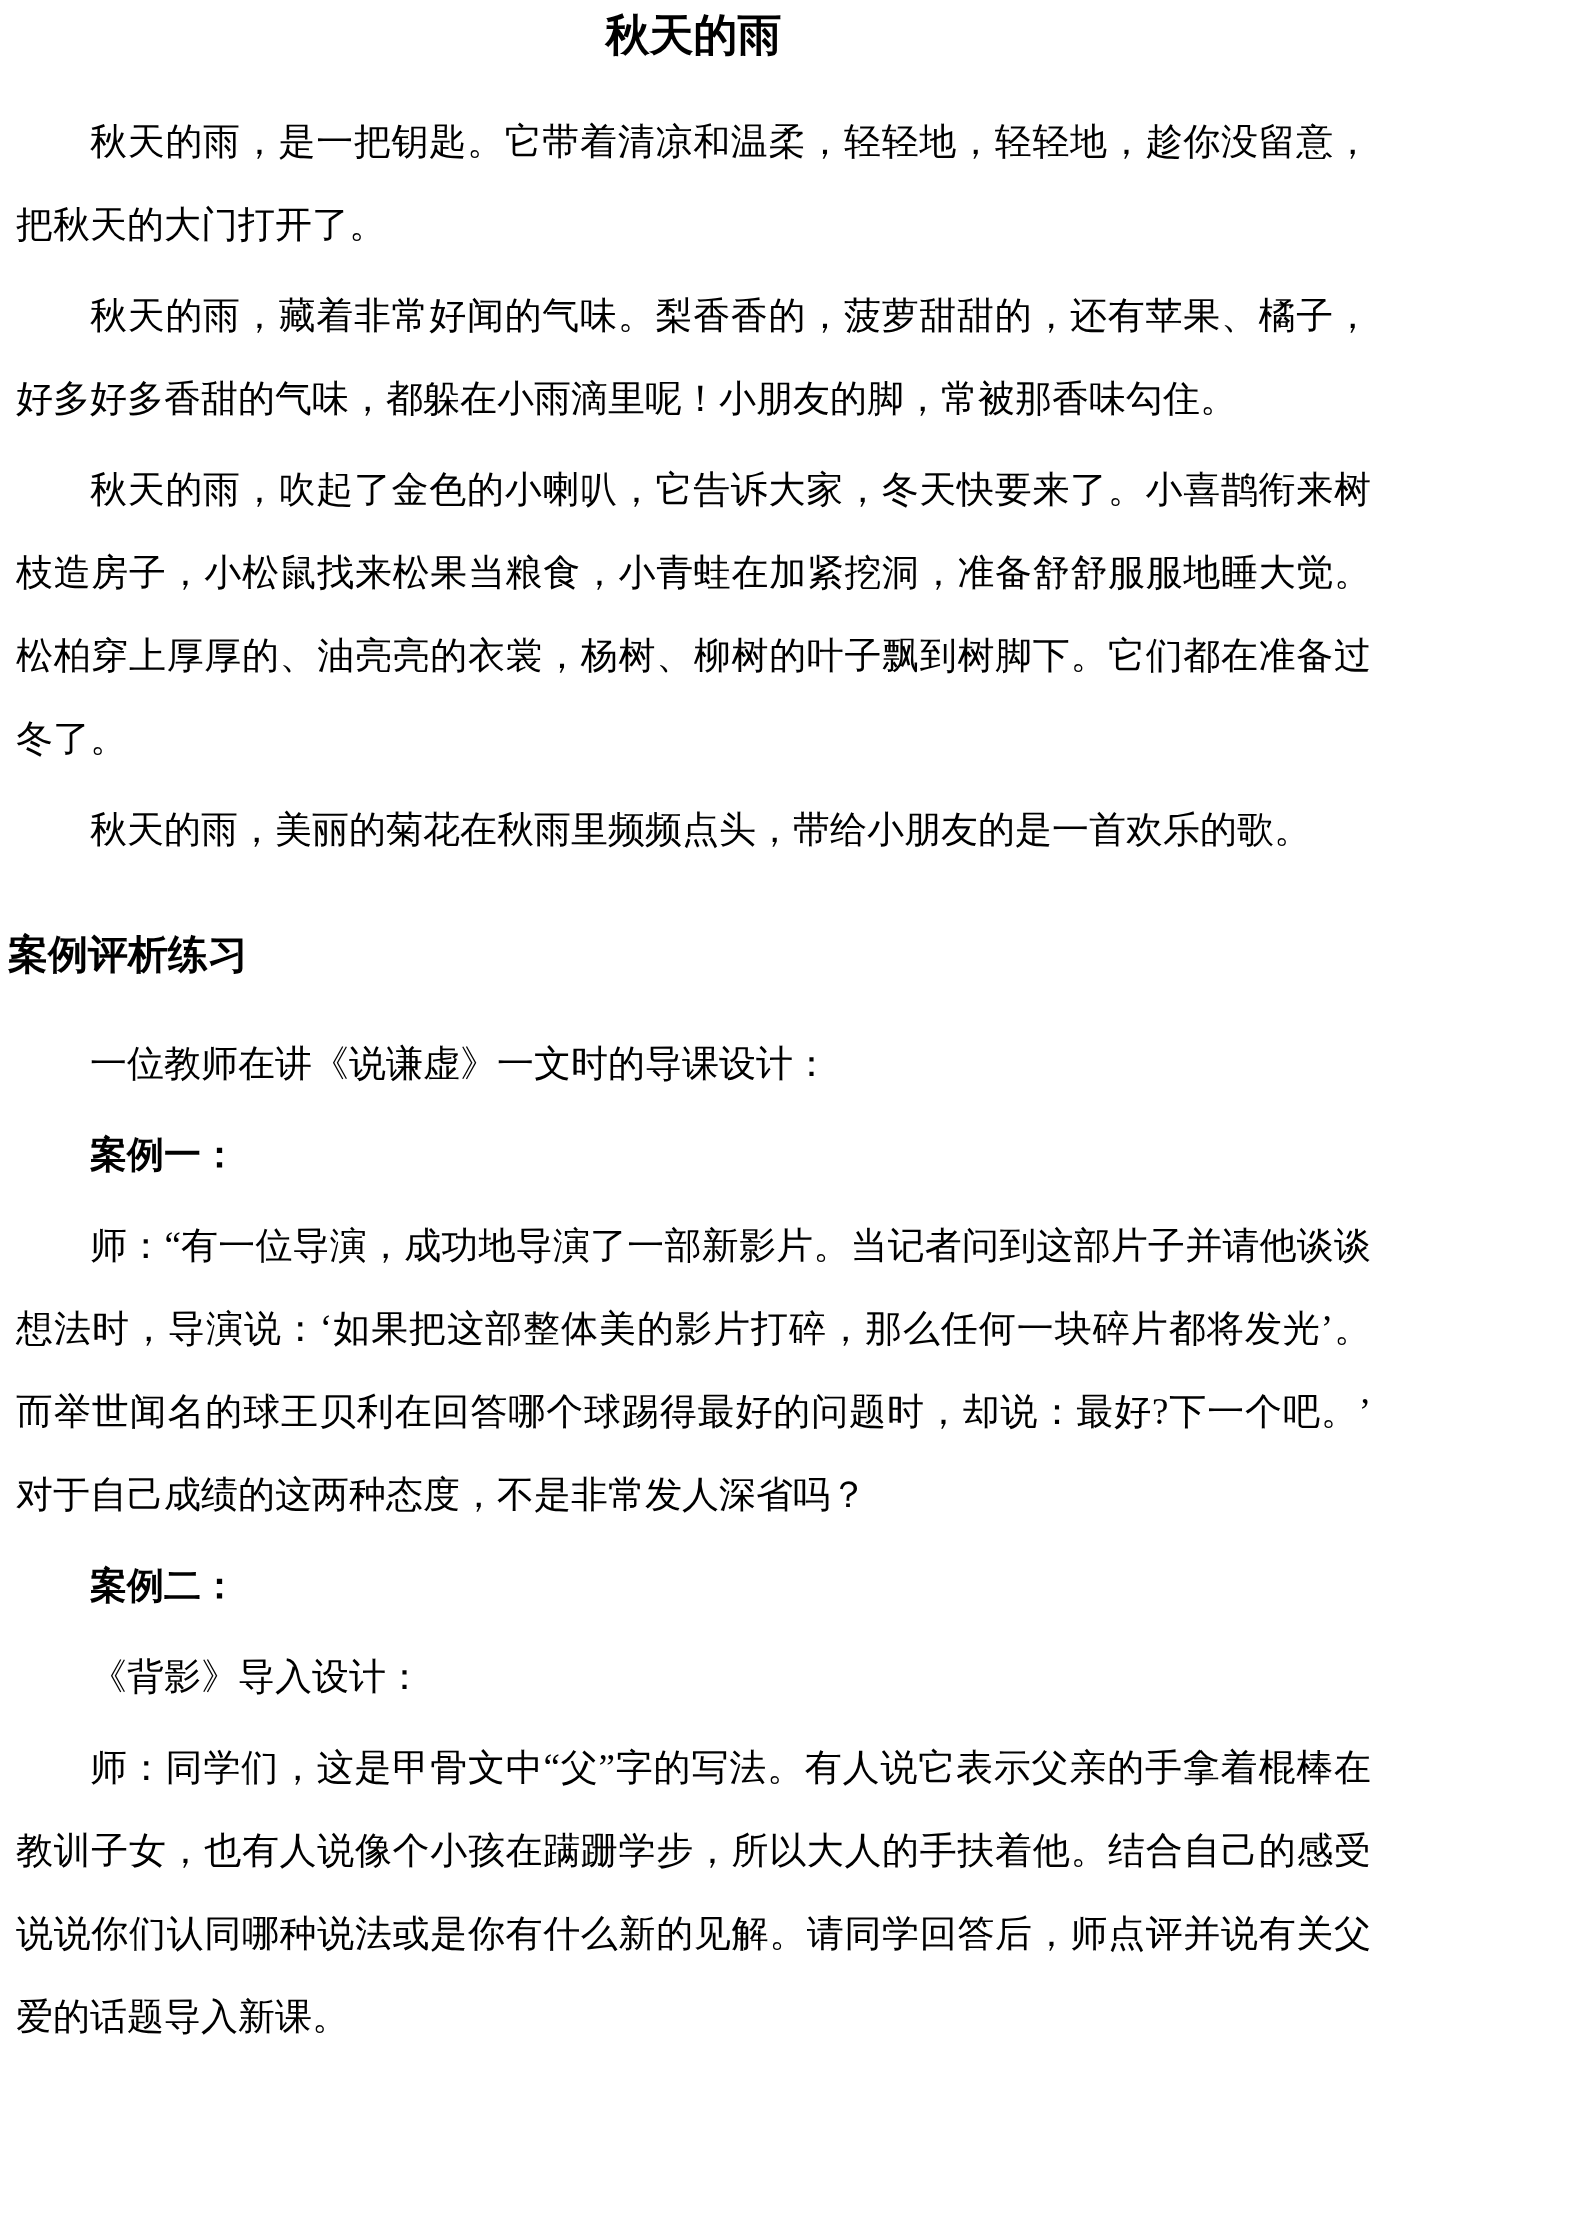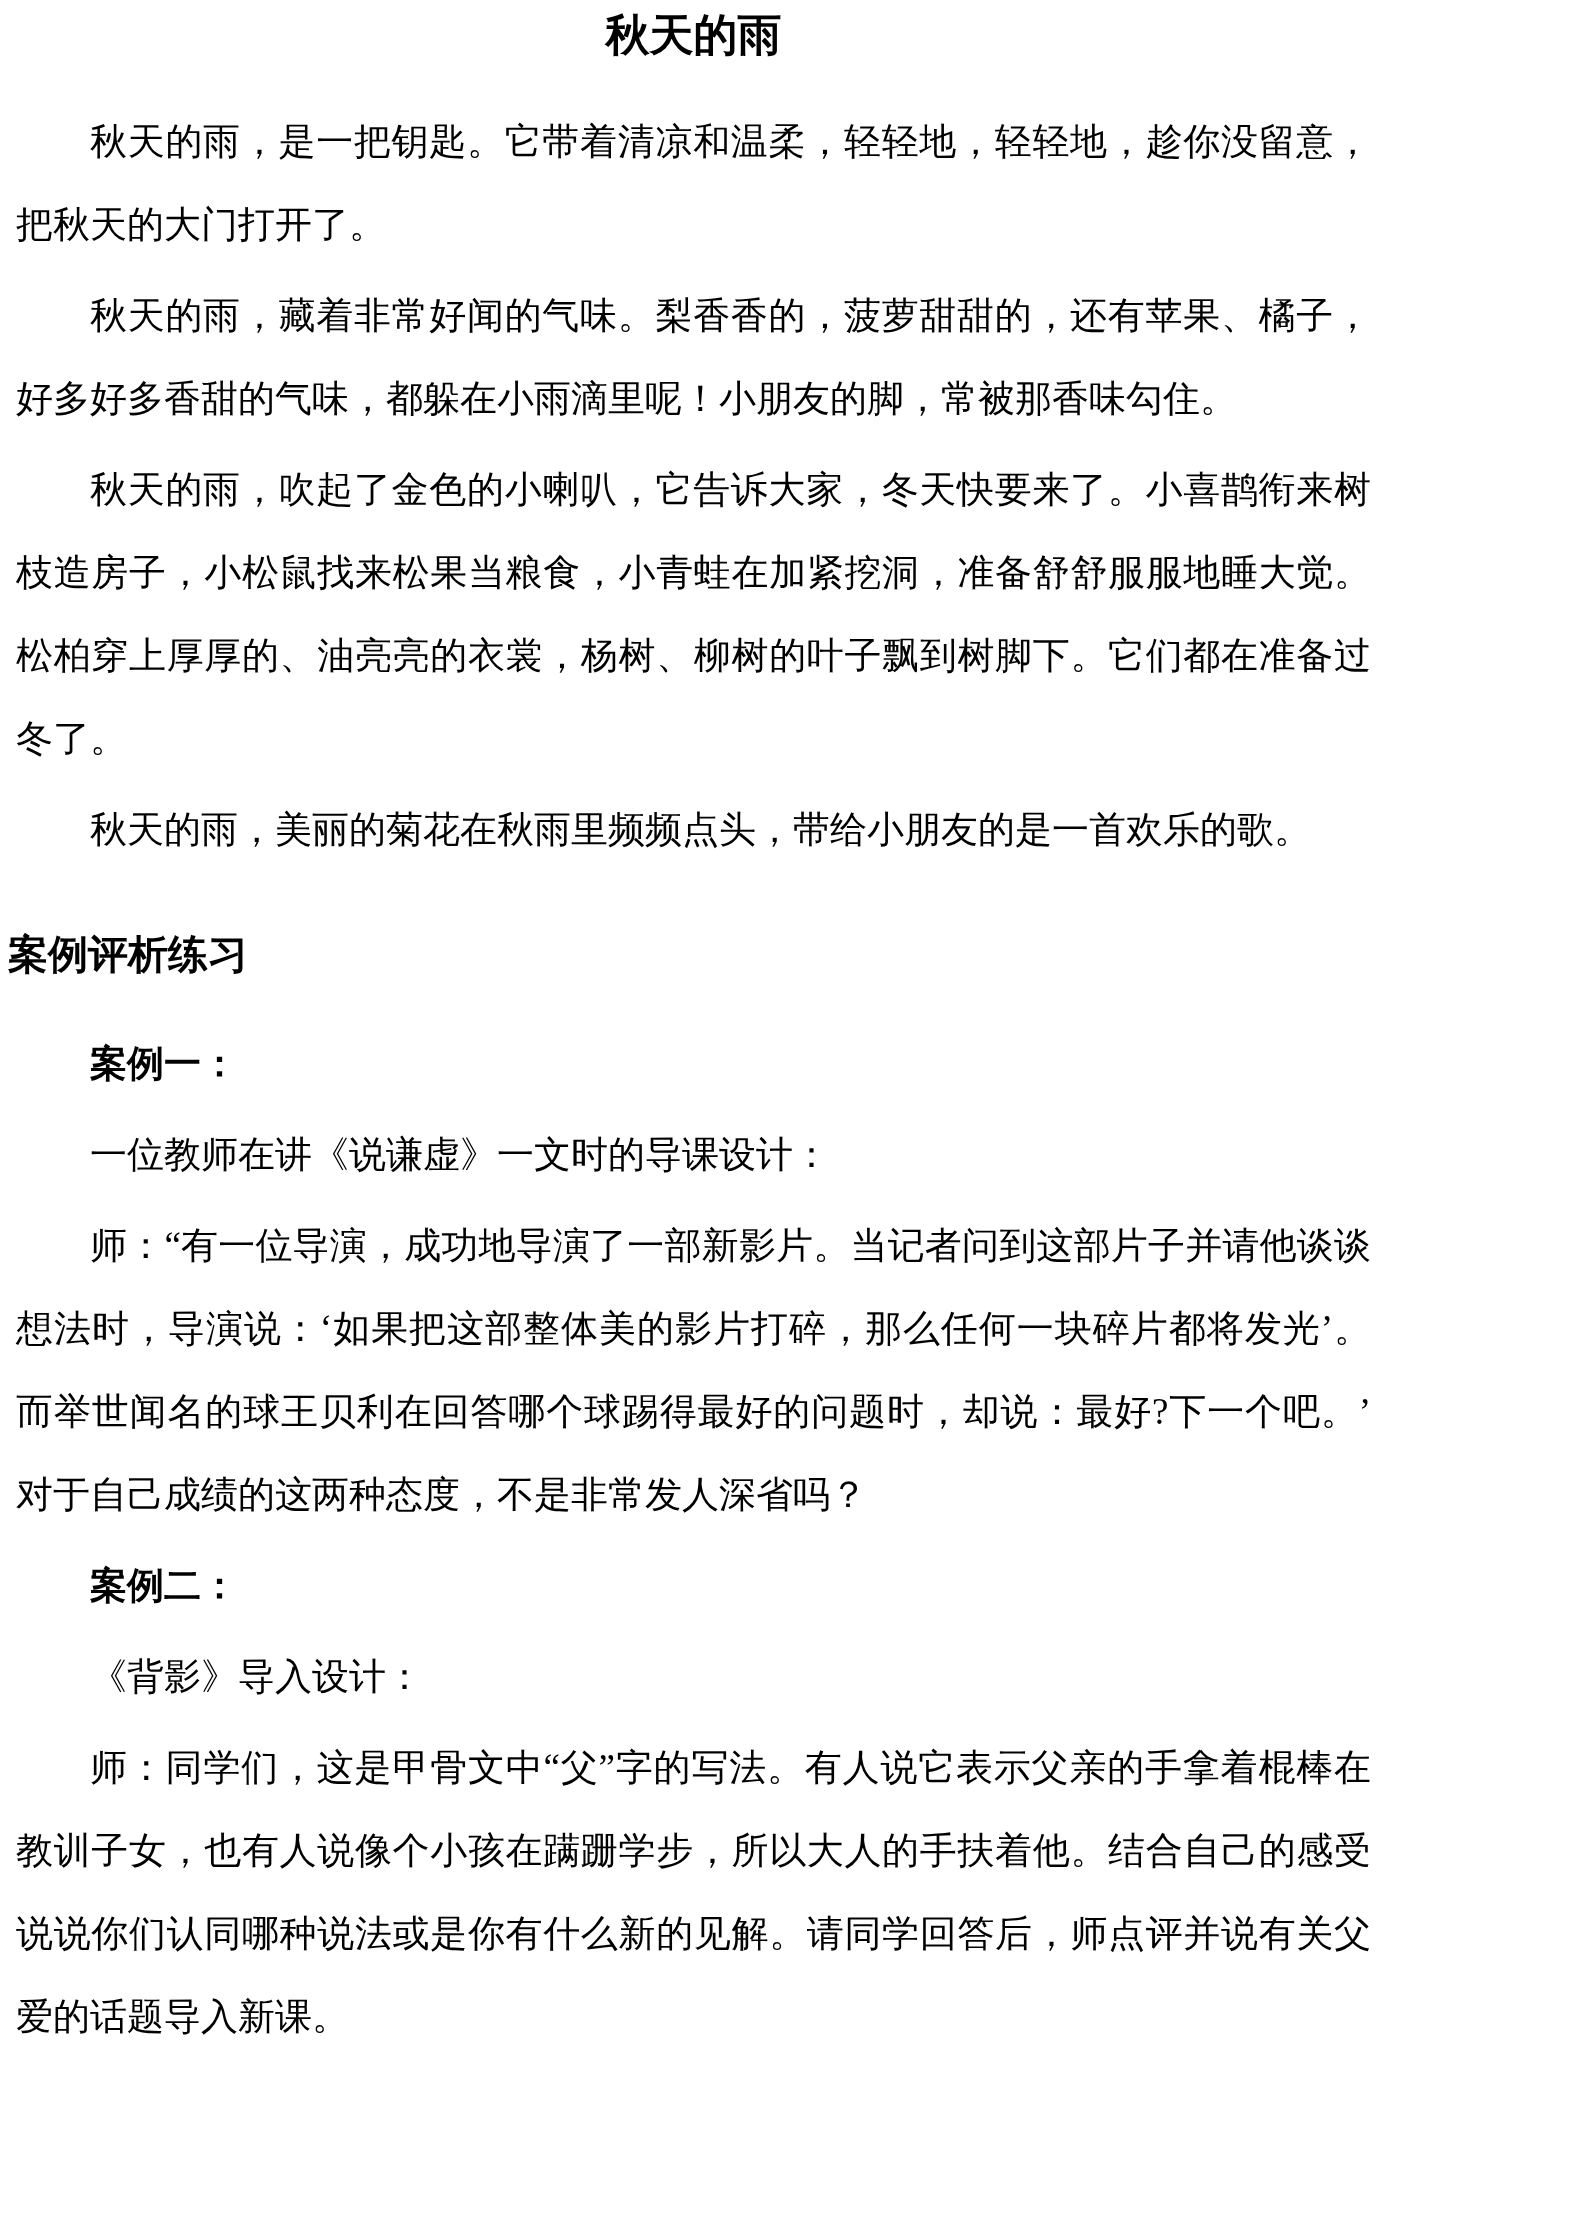--- a/index.html
+++ b/index.html
@@ -52,23 +52,23 @@
 
 
   <p class="para">秋天的雨，藏着非常好闻的气味。梨香香的，菠萝甜甜的，还有苹果、橘子，好多好多香甜的气味，都躲在小雨滴里呢！小朋友的脚，常被那香味勾住。</p>
 
   <p class="para">秋天的雨，吹起了金色的小喇叭，它告诉大家，冬天快要来了。小喜鹊衔来树枝造房子，小松鼠找来松果当粮食，小青蛙在加紧挖洞，准备舒舒服服地睡大觉。松柏穿上厚厚的、油亮亮的衣裳，杨树、柳树的叶子飘到树脚下。它们都在准备过冬了。</p>
 
   <p class="para">秋天的雨，美丽的菊花在秋雨里频频点头，带给小朋友的是一首欢乐的歌。</p>
 
   <h2 class="section-title">案例评析练习</h2>
 
+  <p class="para">一位教师在讲《说谦虚》一文时的导课设计：</p>
+
   <p class="para label">案例一：</p>
-
-  <p class="para">一位教师在讲《说谦虚》一文时的导课设计：</p>
 
   <p class="para">师：“有一位导演，成功地导演了一部新影片。当记者问到这部片子并请他谈谈想法时，导演说：‘如果把这部整体美的影片打碎，那么任何一块碎片都将发光’。而举世闻名的球王贝利在回答哪个球踢得最好的问题时，却说：最好?下一个吧。’ 对于自己成绩的这两种态度，不是非常发人深省吗？</p>
 
   <p class="para label">案例二：</p>
 
   <p class="para">《背影》导入设计：</p>
 
   <p class="para">师：同学们，这是甲骨文中“父”字的写法。有人说它表示父亲的手拿着棍棒在教训子女，也有人说像个小孩在蹒跚学步，所以大人的手扶着他。结合自己的感受说说你们认同哪种说法或是你有什么新的见解。请同学回答后，师点评并说有关父爱的话题导入新课。</p>
 </div>
 

